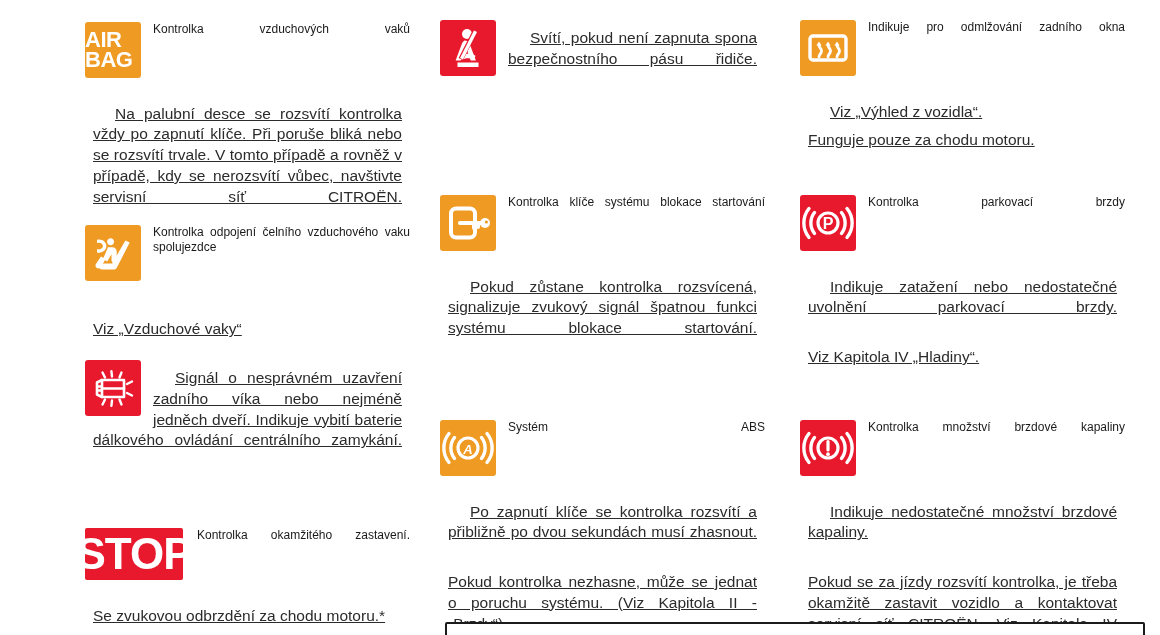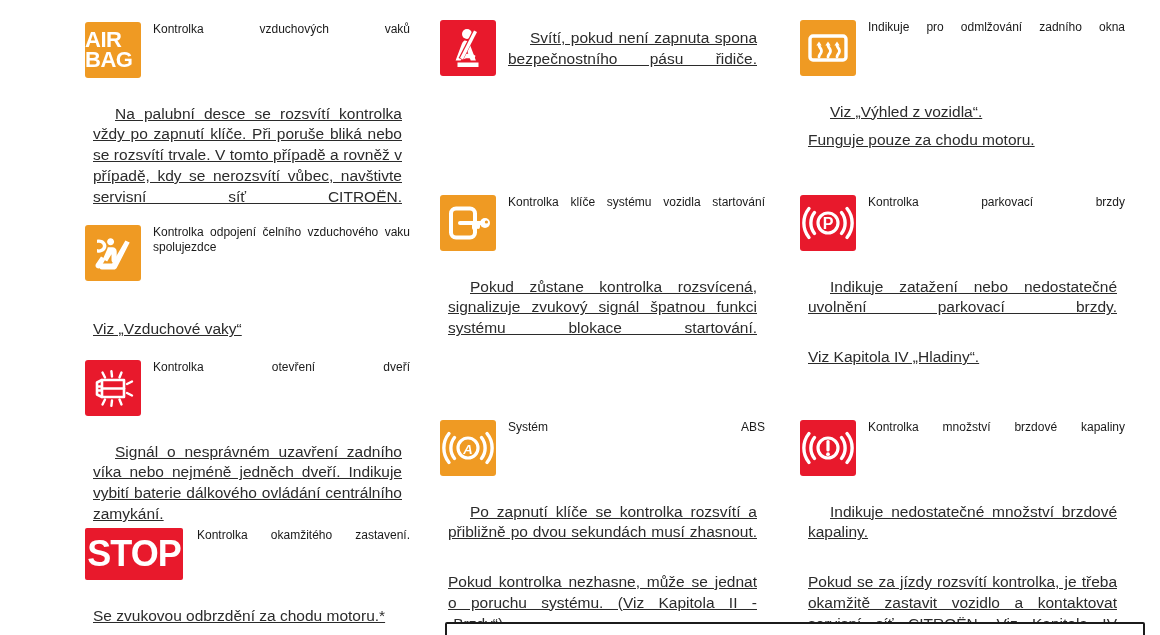--- a/index.html
+++ b/index.html
@@ -67,21 +67,21 @@
     font-family: "Liberation Sans", sans-serif;
   }
   .stop-text {
     position: absolute;
     inset: 0;
     display: flex;
     align-items: center;
     justify-content: center;
     color: #ffffff;
     font-weight: bold;
-    font-size: 36px;
+    font-size: 44px;
     letter-spacing: -1px;
     font-family: "Liberation Sans", sans-serif;
   }
 
   .body-text {
     font-size: 15.5px;
     line-height: 1.34;
     color: #2b2b2b;
     text-align: justify;
     text-justify: inter-word;
@@ -196,21 +196,20 @@
             <path d="M20 39.5l-2.5 5"></path>
             <path d="M27 40.5l-.6 5.4"></path>
             <path d="M34.5 39.5l2 5"></path>
             <path d="M42 24l5-2.5"></path>
             <path d="M42 33l5 2.5"></path>
           </g>
         </svg>
       </div>
       <div class="textwrap">
         <div class="icon-float"></div>
-        <p class="title">Kontrolka otevření dveří</p>
         <p class="body-text para indent-first">Signál o nesprávném uzavření zadního víka nebo nejméně jedněch dveří. Indikuje vybití baterie dálkového ovládání centrálního zamykání.</p>
       </div>
     </div>
 
     <div class="entry" style="top:528px;">
       <div class="icon-box stopbox">
         <div class="stop-text">STOP</div>
       </div>
       <div class="textwrap">
         <div class="icon-float wide"></div>
@@ -250,21 +249,21 @@
           <rect x="11" y="13.5" width="24" height="29" rx="5" ry="5" fill="none" stroke="#ffffff" stroke-width="4"></rect>
           <path d="M20 28h21" stroke="#ffffff" stroke-width="4" stroke-linecap="round"></path>
           <path d="M34 28v5" stroke="#ffffff" stroke-width="4" stroke-linecap="round"></path>
           <path d="M38 28v4" stroke="#ffffff" stroke-width="4" stroke-linecap="round"></path>
           <circle cx="45" cy="28" r="5" fill="#ffffff"></circle>
           <circle cx="46.4" cy="27" r="1.6" fill="#ef9a23"></circle>
         </svg>
       </div>
       <div class="textwrap">
         <div class="icon-float"></div>
-        <p class="title">Kontrolka klíče systému vozidla startování</p>
+        <p class="title">Kontrolka klíče systému blokace startování</p>
         <p class="body-text para indent-first">Pokud zůstane kontrolka rozsvícená, signalizuje zvukový signál špatnou funkci systému blokace startování.</p>
       </div>
     </div>
 
     <div class="entry" style="top:420px;">
       <div class="icon-box orange">
         <svg viewBox="0 0 56 56" aria-hidden="true">
           <circle cx="28" cy="28" r="10" fill="none" stroke="#ffffff" stroke-width="3.2"></circle>
           <path d="M14.5 17.5a17 17 0 0 0 0 21" fill="none" stroke="#ffffff" stroke-width="3.4" stroke-linecap="round"></path>
           <path d="M41.5 17.5a17 17 0 0 1 0 21" fill="none" stroke="#ffffff" stroke-width="3.4" stroke-linecap="round"></path>

